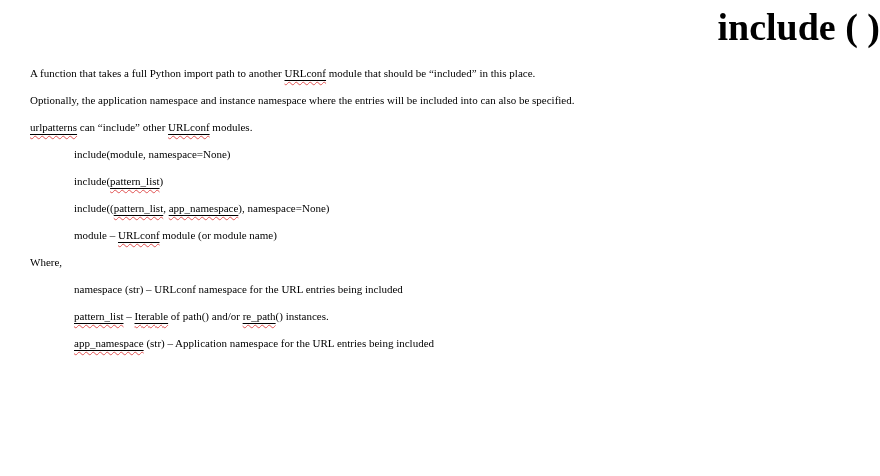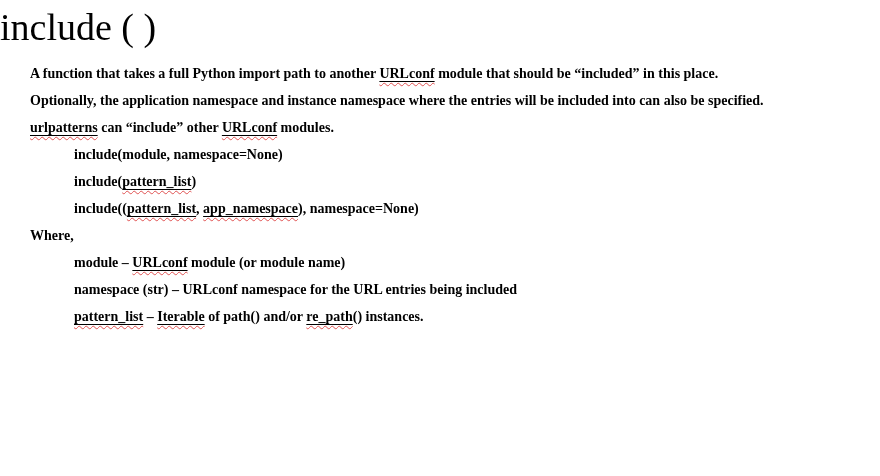--- a/index.html
+++ b/index.html
@@ -7,36 +7,36 @@
   .page {
     position: relative;
     width: 880px;
     height: 476px;
     background: var(--bg, #ffffff);
     color: var(--text, #000000);
     font-family: "Liberation Serif", serif;
     overflow: hidden;
   }
   .title {
-    text-align: left;
+    text-align: right;
     font-size: 38px;
     line-height: 46px;
-    font-weight: 400;
+    font-weight: 700;
     padding-top: 4px;
     margin-bottom: 13px;
     font-family: "Liberation Serif", serif;
   }
   .body {
     padding: 0 22px 0 30px;
   }
   .para {
-    font-size: 14px;
+    font-size: 11px;
     line-height: 21px;
     margin-bottom: 6px;
-    font-weight: 700;
+    font-weight: 400;
   }
   .para.indent { margin-left: 44px; }
   
   .term {
     text-decoration-line: underline;
     text-decoration-style: wavy;
     text-decoration-color: var(--squiggle, #e05252);
     text-decoration-thickness: 1px;
     text-underline-offset: 4px;
   }
@@ -53,18 +53,19 @@
 
 <div class="page">
   <h1 class="title">include ( )</h1>
   <div class="body">
       <p class="para">A function that takes a full Python import path to another <span class="term"><span>URLconf</span></span> module that should be “included” in this place.</p>
       <p class="para">Optionally, the application namespace and instance namespace where the entries will be included into can also be specified.</p>
       <p class="para"><span class="term"><span>urlpatterns</span></span> can “include” other <span class="term"><span>URLconf</span></span> modules.</p>
       <p class="para indent">include(module, namespace=None)</p>
       <p class="para indent">include(<span class="term"><span>pattern_list</span></span>)</p>
       <p class="para indent">include((<span class="term"><span>pattern_list</span></span>, <span class="term"><span>app_namespace</span></span>), namespace=None)</p>
+      <p class="para indent">module – <span class="term"><span>URLconf</span></span> module (or module name)</p>
       <p class="para">Where,</p>
-      <p class="para indent">module – <span class="term"><span>URLconf</span></span> module (or module name)</p>
       <p class="para indent">namespace (str) – URLconf namespace for the URL entries being included</p>
       <p class="para indent"><span class="term"><span>pattern_list</span></span> – <span class="term"><span>Iterable</span></span> of path() and/or <span class="term"><span>re_path</span></span>() instances.</p>
+      <p class="para indent"><span class="term"><span>app_namespace</span></span> (str) – Application namespace for the URL entries being included</p>
     </div>
 </div>
 
 </body></html>

